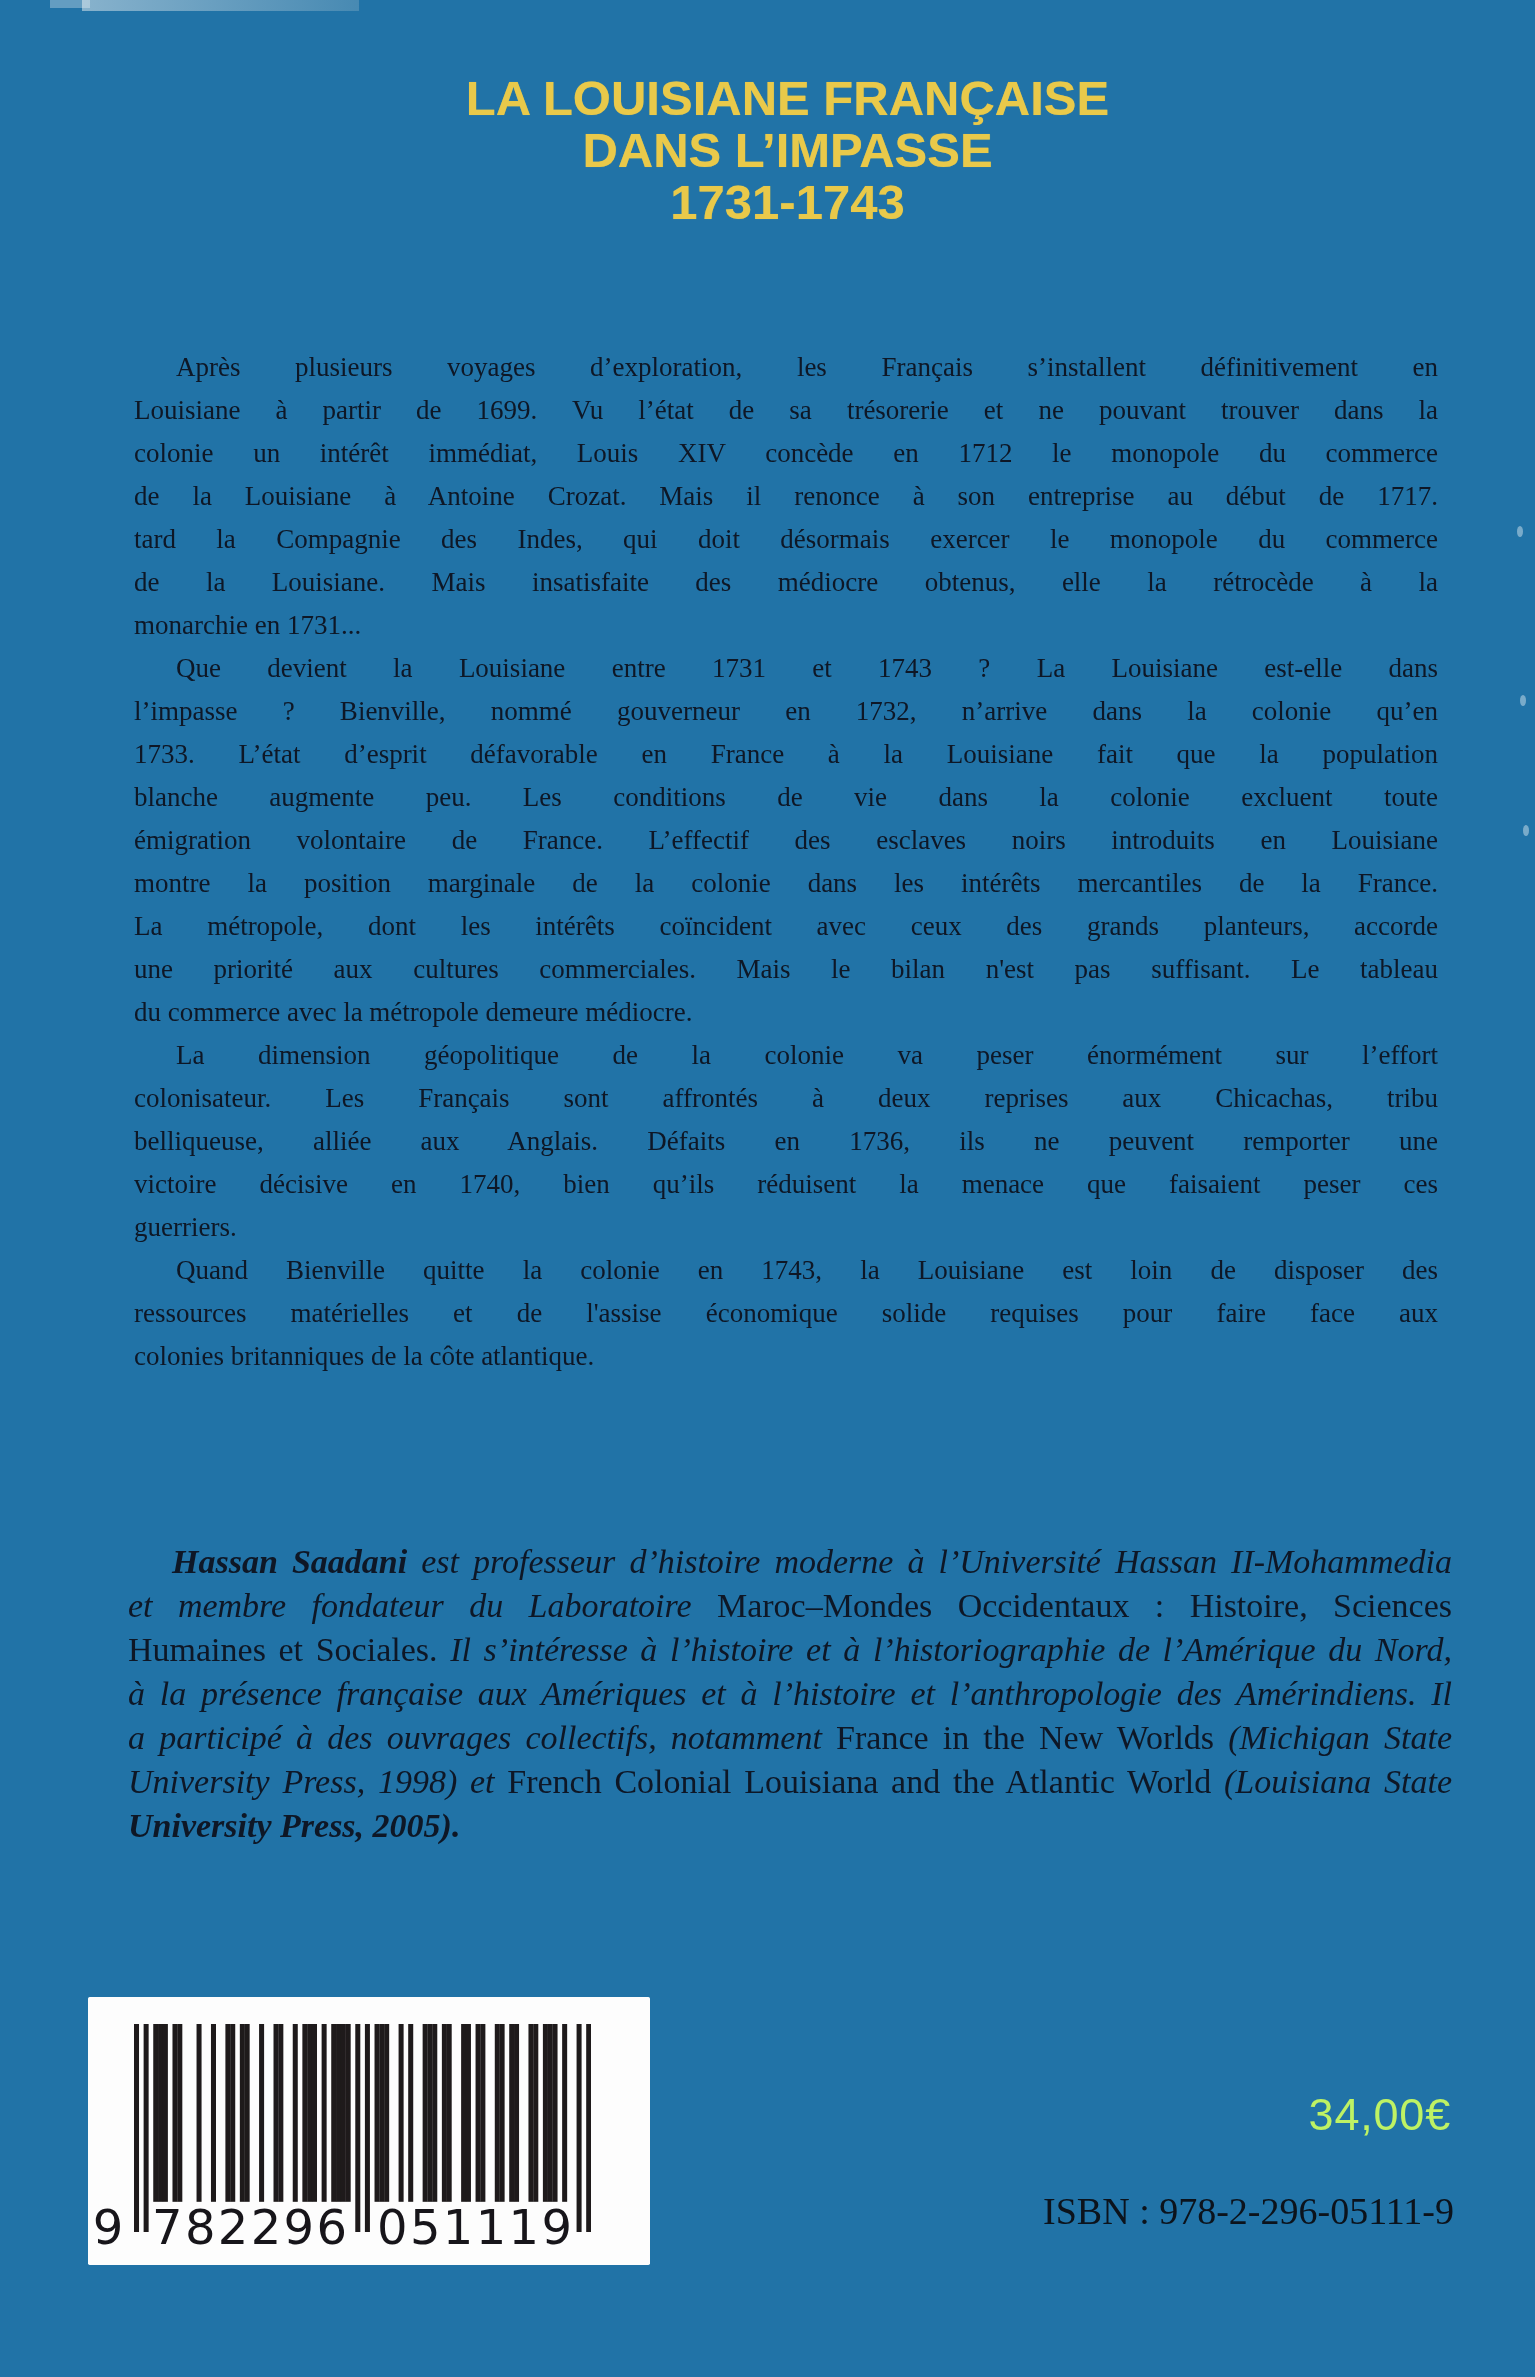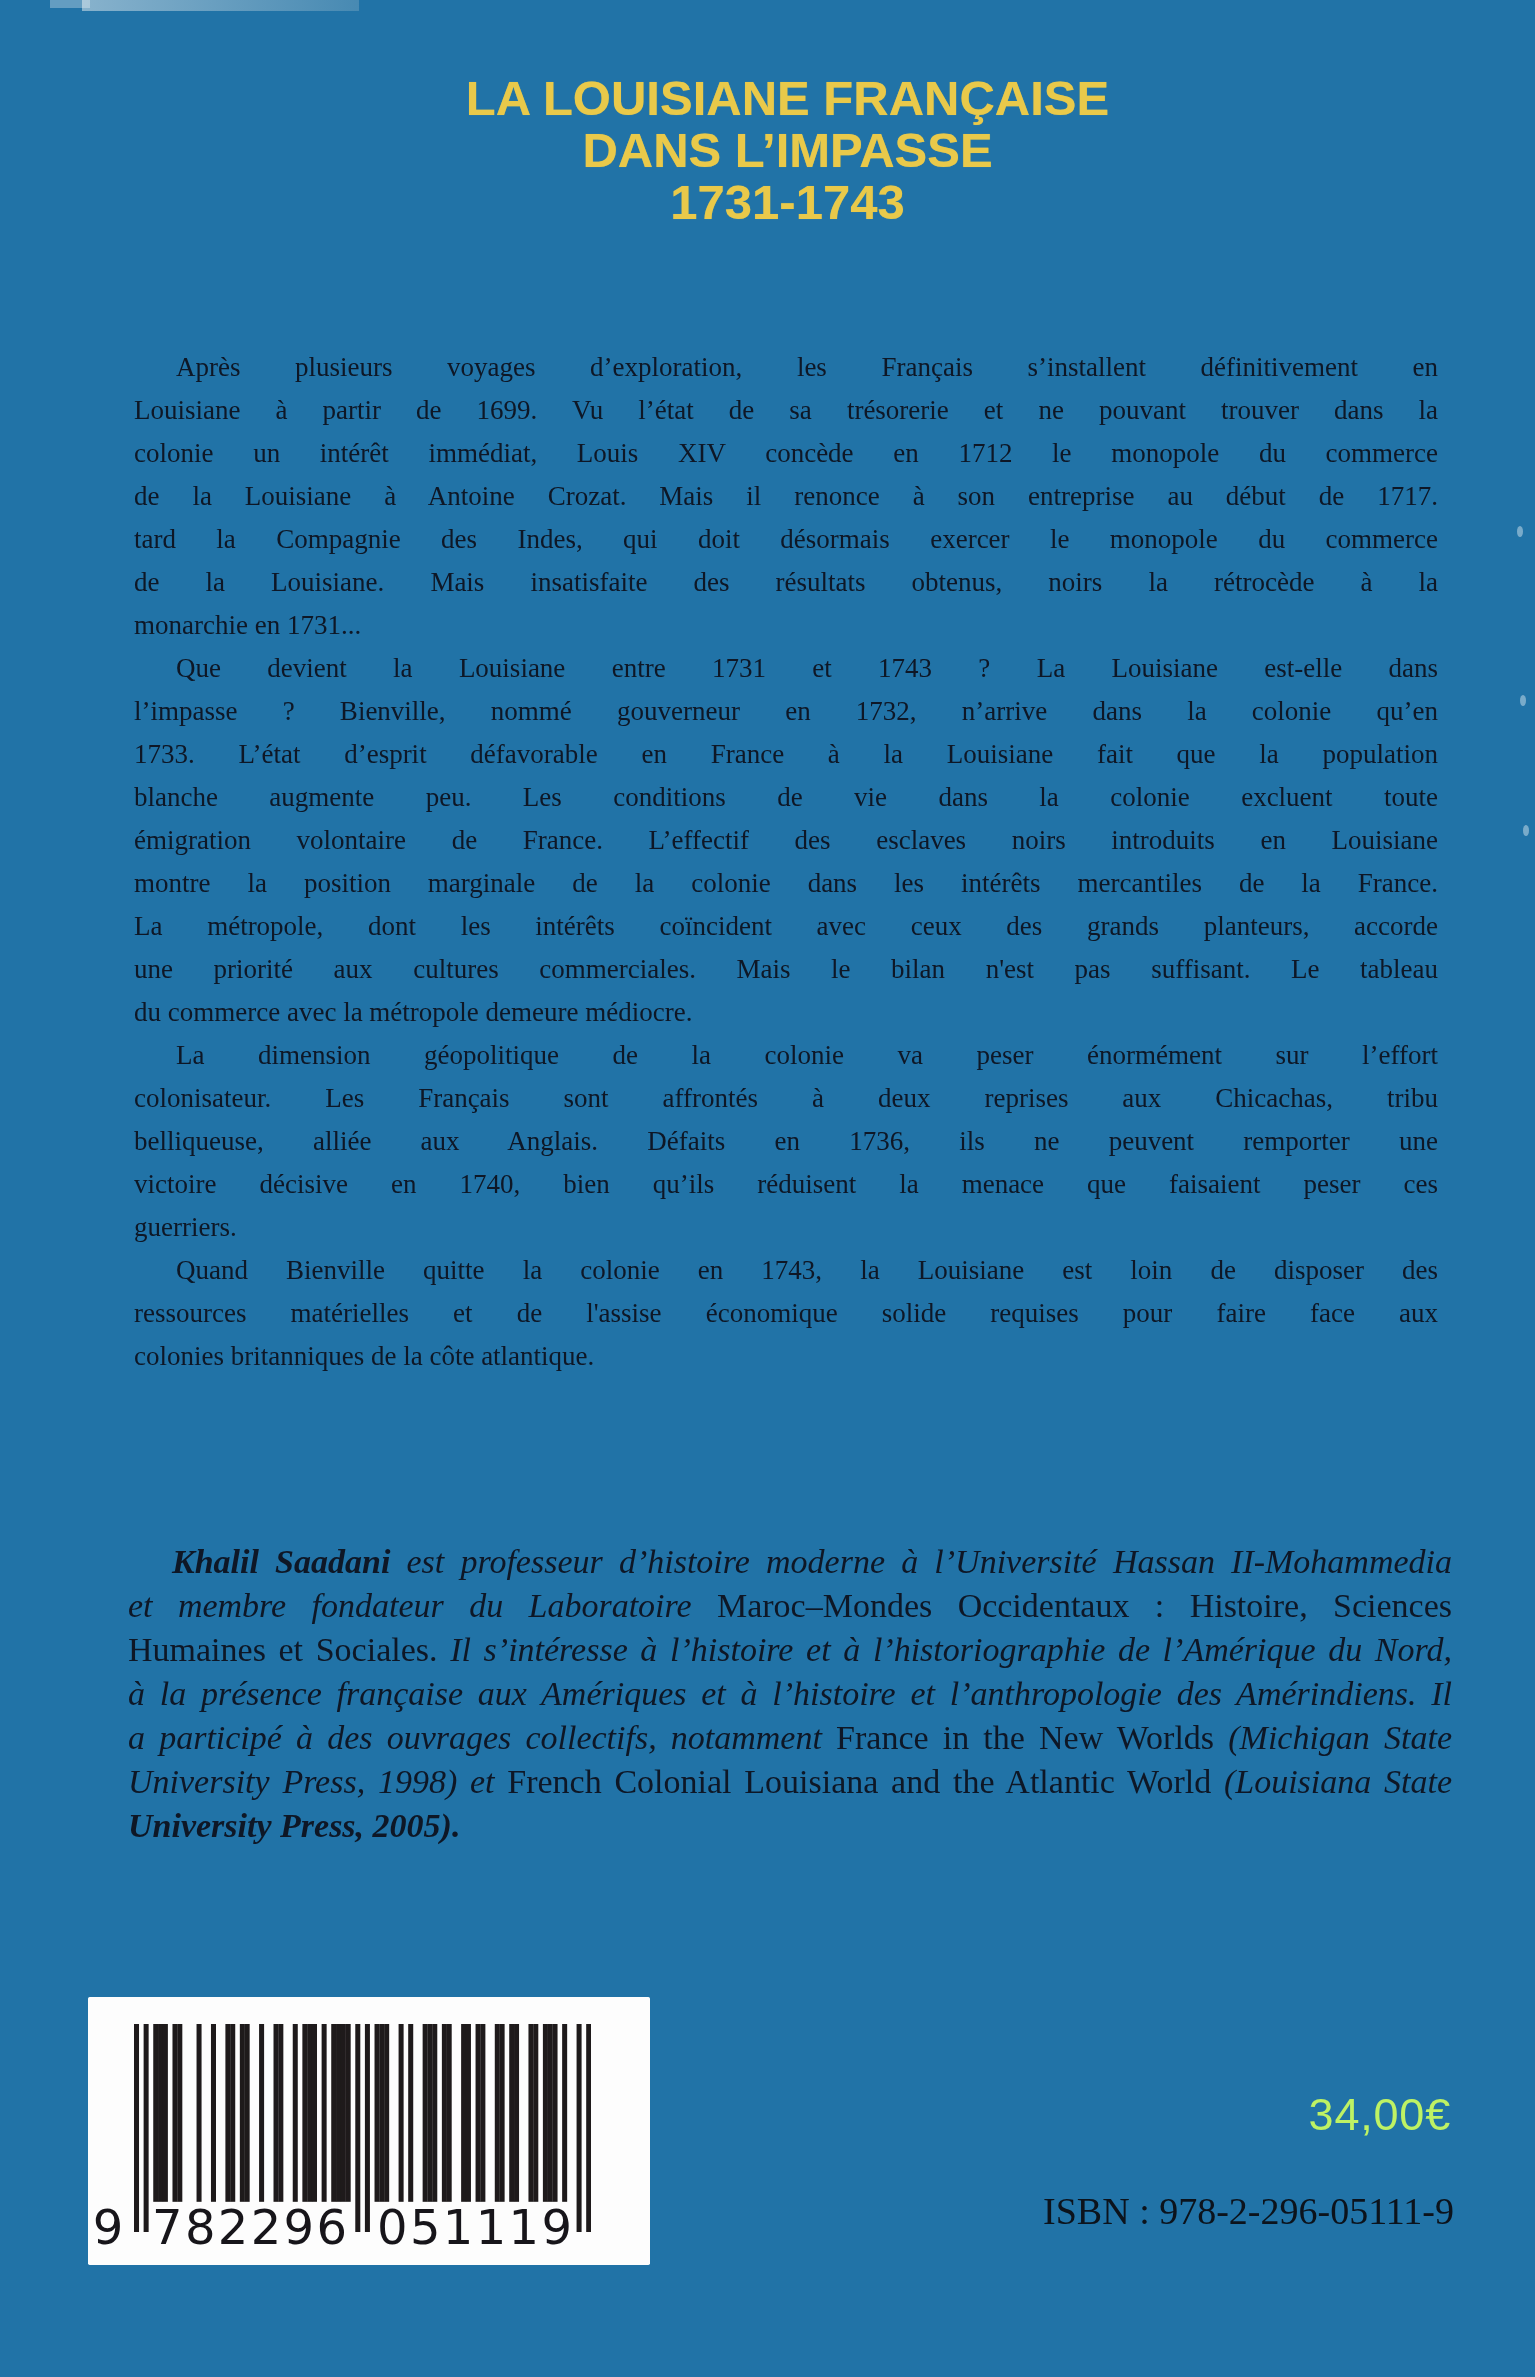--- a/index.html
+++ b/index.html
@@ -150,21 +150,21 @@
     <div class="title-line">DANS L’IMPASSE</div>
     <div class="title-line">1731-1743</div>
   </header>
 
   <section class="synopsis">
       <div class="line first">Après plusieurs voyages d’exploration, les Français s’installent définitivement en</div>
       <div class="line">Louisiane à partir de 1699. Vu l’état de sa trésorerie et ne pouvant trouver dans la</div>
       <div class="line">colonie un intérêt immédiat, Louis XIV concède en 1712 le monopole du commerce</div>
       <div class="line">de la Louisiane à Antoine Crozat. Mais il renonce à son entreprise au début de 1717.</div>
       <div class="line">tard la Compagnie des Indes, qui doit désormais exercer le monopole du commerce</div>
-      <div class="line">de la Louisiane. Mais insatisfaite des résultats obtenus, noirs la rétrocède à la</div>
+      <div class="line">de la Louisiane. Mais insatisfaite des médiocre obtenus, elle la rétrocède à la</div>
       <div class="line last">monarchie en 1731...</div>
       <div class="line first">Que devient la Louisiane entre 1731 et 1743 ? La Louisiane est-elle dans</div>
       <div class="line">l’impasse ? Bienville, nommé gouverneur en 1732, n’arrive dans la colonie qu’en</div>
       <div class="line">1733. L’état d’esprit défavorable en France à la Louisiane fait que la population</div>
       <div class="line">blanche augmente peu. Les conditions de vie dans la colonie excluent toute</div>
       <div class="line">émigration volontaire de France. L’effectif des esclaves noirs introduits en Louisiane</div>
       <div class="line">montre la position marginale de la colonie dans les intérêts mercantiles de la France.</div>
       <div class="line">La métropole, dont les intérêts coïncident avec ceux des grands planteurs, accorde</div>
       <div class="line">une priorité aux cultures commerciales. Mais le bilan n'est pas suffisant. Le tableau</div>
       <div class="line last">du commerce avec la métropole demeure médiocre.</div>
@@ -172,21 +172,21 @@
       <div class="line">colonisateur. Les Français sont affrontés à deux reprises aux Chicachas, tribu</div>
       <div class="line">belliqueuse, alliée aux Anglais. Défaits en 1736, ils ne peuvent remporter une</div>
       <div class="line">victoire décisive en 1740, bien qu’ils réduisent la menace que faisaient peser ces</div>
       <div class="line last">guerriers.</div>
       <div class="line first">Quand Bienville quitte la colonie en 1743, la Louisiane est loin de disposer des</div>
       <div class="line">ressources matérielles et de l'assise économique solide requises pour faire face aux</div>
       <div class="line last">colonies britanniques de la côte atlantique.</div>
     </section>
 
   <section class="bio">
-      <div class="line first"><span class="seg-b">Khalil Saadani</span><span class="seg-i"> est professeur d’histoire moderne à l’Université Hassan II-Mohammedia</span></div>
+      <div class="line first"><span class="seg-b">Hassan Saadani</span><span class="seg-i"> est professeur d’histoire moderne à l’Université Hassan II-Mohammedia</span></div>
       <div class="line"><span class="seg-i">et membre fondateur du Laboratoire </span><span class="seg-r">Maroc–Mondes Occidentaux : Histoire, Sciences</span></div>
       <div class="line"><span class="seg-r">Humaines et Sociales. </span><span class="seg-i">Il s’intéresse à l’histoire et à l’historiographie de l’Amérique du Nord,</span></div>
       <div class="line"><span class="seg-i">à la présence française aux Amériques et à l’histoire et l’anthropologie des Amérindiens. Il</span></div>
       <div class="line"><span class="seg-i">a participé à des ouvrages collectifs, notamment </span><span class="seg-r">France in the New Worlds </span><span class="seg-i">(Michigan State</span></div>
       <div class="line"><span class="seg-i">University Press, 1998) et </span><span class="seg-r">French Colonial Louisiana and the Atlantic World </span><span class="seg-i">(Louisiana State</span></div>
       <div class="line last"><span class="seg-i">University Press, 2005).</span></div>
     </section>
 
   <div class="barcode-box">
     <svg class="barcode-bars" viewBox="0 0 545 248" preserveAspectRatio="none" xmlns="http://www.w3.org/2000/svg">

